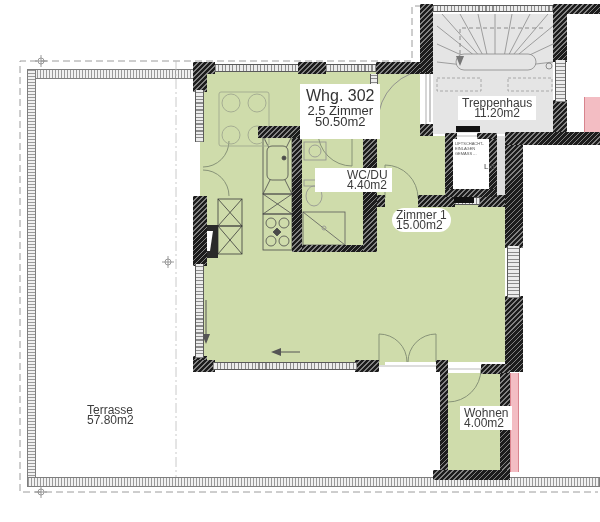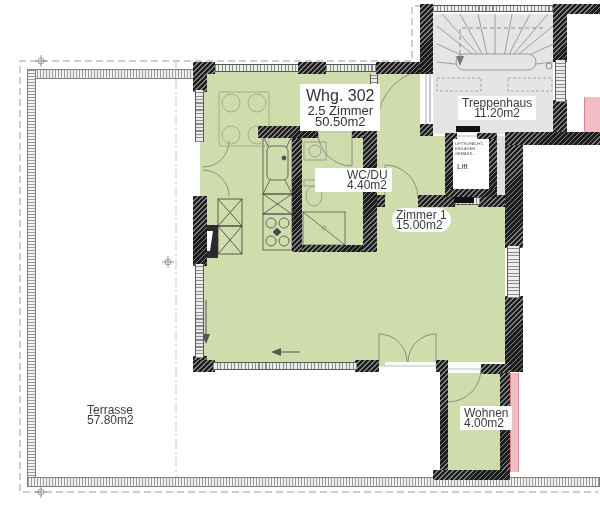--- a/index.html
+++ b/index.html
@@ -27,25 +27,25 @@
         border:1px solid #7e7e7e;}
   .railv{position:absolute;z-index:2;background:#f1f1f1;
         background-image:repeating-linear-gradient(0deg,#9a9a9a 0 1px,transparent 1px 3px);
         border:1px solid #7e7e7e;}
   svg.overlay{position:absolute;left:0;top:0;z-index:8;pointer-events:none;}
   
   .lbl{position:absolute;z-index:30;background:#ffffff;padding:2px 4px;color:#3c3c3c;
        font-size:12px;line-height:10px;white-space:nowrap;}
   .lbl span{display:block;}
   .lbl.nobg{background:transparent;}
-  .title-box{position:absolute;z-index:30;background:#ffffff;padding:2px 6px 4px 6px;color:#333;white-space:nowrap;}
+  .title-box{position:absolute;z-index:30;background:#ffffff;padding:2px 6px 12px 6px;color:#333;white-space:nowrap;}
   .title-box .big{display:block;font-size:16px;line-height:19px;}
   .title-box .sm{display:block;font-size:13px;line-height:11px;text-align:center;}
   .lift-note{position:absolute;z-index:30;width:36px;font-size:4px;line-height:5px;color:#555;}
-  .lift-lbl{position:absolute;z-index:30;font-size:8px;color:#444;}
+  .lift-lbl{position:absolute;z-index:30;font-size:8px;color:#444;margin-left:27px;}
   .machinery{position:absolute;z-index:12;background:#111;}
 </style>
 </head>
 <body>
 
 <div id="canvas">
 
   <div class="room green" style="left:200px;top:70px;width:185px;height:295px;"></div>
   <div class="room green" style="left:383px;top:74px;width:37px;height:122px;"></div>
   <div class="room green" style="left:420px;top:136px;width:25px;height:60px;"></div>

